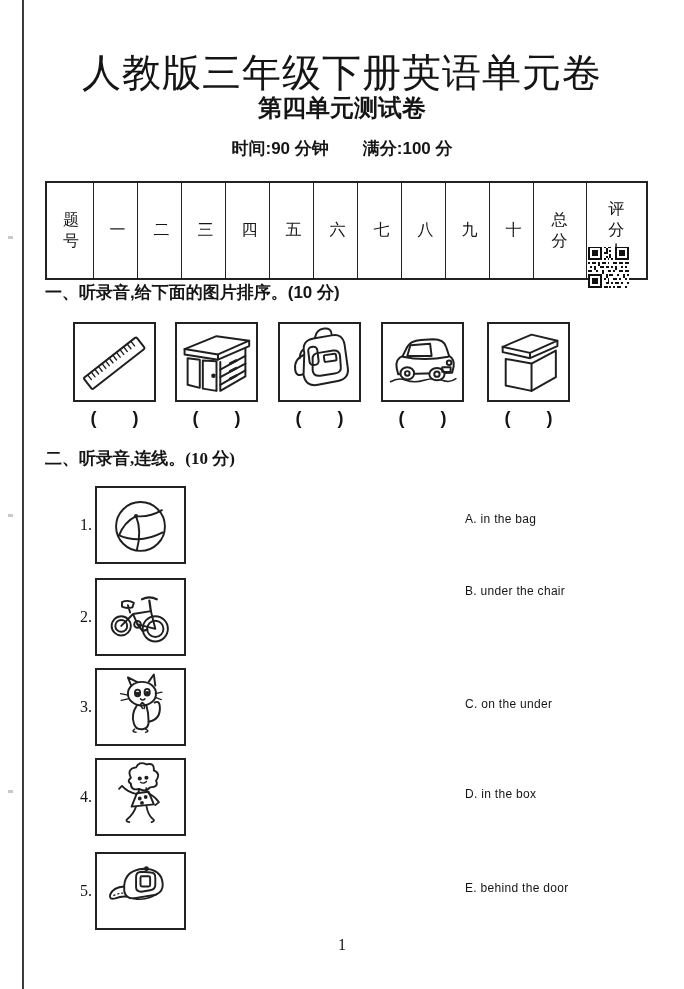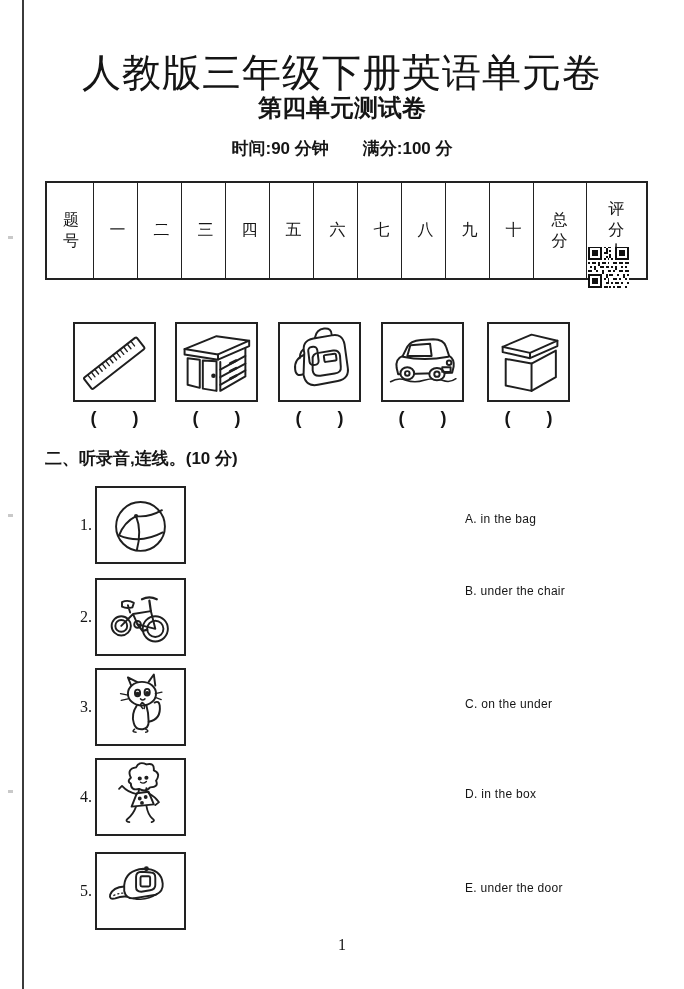--- a/index.html
+++ b/index.html
@@ -17,21 +17,21 @@
   table.score {
     position:absolute; top:181px; left:45px; width:601px;
     border-collapse:collapse; table-layout:fixed;
     font-family:"Liberation Serif", serif; font-size:16px;
     border:2px solid #222;
   }
   table.score td { border:1.5px solid #222; height:25px; text-align:center; vertical-align:middle; padding:16px; }
   .section-title { top:247px; font-size:17px; font-weight:bold; }
   .qr { position:absolute; left:588px; top:245px; width:41px; height:44px; }
   .heading { position:absolute; left:45px; font-size:17px; font-weight:bold; }
-  .h1 { top:281px; } .h2 { top:447px; }
+  .h1 { top:281px; } .h2 { top:447px;font-family:Liberation Serif, serif; }
   .img-box { position:absolute; top:322px; width:83px; height:80px; border:2px solid #222; background:#fff; }
   .img-box svg, .match-box svg { width:100%; height:100%; display:block; }
   .paren { position:absolute; top:406px; width:83px; text-align:center; font-size:18px; font-weight:bold; white-space:pre; }
   .match-box { position:absolute; left:95px; width:91px; height:78px; border:2px solid #222; background:#fff; }
   .match-num { position:absolute; left:66px; width:26px; text-align:right; font-family:"Liberation Serif", serif; font-size:16px; }
   .match-opt { position:absolute; left:465px; font-size:12px; letter-spacing:0.3px; }
   .page-num { top:936px; font-family:"Liberation Serif", serif; font-size:16px; }
   svg.art { fill:none; stroke:#1f1f1f; stroke-width:2.6; stroke-linecap:round; stroke-linejoin:round; }
 </style>
 </head>
@@ -99,20 +99,21 @@
                M0 8h1v1h-1zM2 8h2v1h-2zM5 8h1v2h-1zM7 8h2v1h-2zM10 8h1v1h-1zM13 8h2v1h-2zM16 8h2v1h-2zM19 8h2v1h-2z
                M1 10h1v1h-1zM3 10h1v2h-1zM6 10h2v1h-2zM9 10h2v1h-2zM12 10h1v1h-1zM14 10h1v2h-1zM17 10h1v1h-1zM19 10h1v1h-1z
                M0 12h2v1h-2zM4 12h1v1h-1zM7 12h1v2h-1zM10 12h2v1h-2zM13 12h1v1h-1zM16 12h2v1h-2zM19 12h2v1h-2z
                M9 14h1v2h-1zM11 14h2v1h-2zM15 14h1v1h-1zM18 14h1v2h-1zM20 14h1v1h-1z
                M8 16h1v1h-1zM10 16h1v2h-1zM13 16h2v1h-2zM16 16h1v1h-1zM19 16h1v1h-1z
                M9 18h2v1h-2zM12 18h1v1h-1zM14 18h2v1h-2zM17 18h1v1h-1zM20 18h1v1h-1z
                M8 20h2v1h-2zM11 20h1v1h-1zM13 20h1v1h-1zM15 20h2v1h-2zM19 20h1v1h-1z"></path>
     </g>
   </svg>
 
+  <div class="heading h1">一、听录音,给下面的图片排序。(10 分)</div>
 
   <div class="img-box" style="left:73px">
     <svg class="art" viewBox="0 0 100 100">
       <g transform="rotate(-38 50 52)">
         <rect x="6" y="42" width="88" height="19" rx="2"></rect>
         <path stroke-width="1.8" d="M13 42v8M19 42v8M25 42v8M31 42v8M37 42v8M43 42v8M49 42v8M55 42v8M61 42v8M67 42v8M73 42v8M79 42v8M85 42v8"></path>
       </g>
     </svg>
   </div>
   <div class="img-box" style="left:175px">
@@ -240,16 +241,16 @@
     <svg class="art" viewBox="0 0 100 100">
       <path d="M28 44 Q13 45 9 55 Q7 62 16 60 Q25 56 35 58" fill="#fff"></path>
       <path d="M14 56 Q24 51 33 54" stroke-width="1.8" stroke-dasharray="1.5 4"></path>
       <path d="M28 42 Q30 22 54 20 Q78 20 80 40 Q81 50 71 55 L40 60 Q30 60 28 50 Z" fill="#fff"></path>
       <circle cx="58" cy="20" r="2"></circle>
       <path d="M44 31 Q44 24 52 24 L64 25 Q70 25 70 32 L70 42 Q70 48 63 49 L51 51 Q44 51 44 45 Z"></path>
       <rect x="50" y="30" width="13" height="14" rx="2"></rect>
       <path d="M40 60 Q58 64 72 54" stroke-width="2.2"></path>
     </svg>
   </div>
-  <div class="match-opt" style="top:881px">E. under the door</div>
+  <div class="match-opt" style="top:881px">E. behind the door</div>
 
   <div class="centered page-num">1</div>
 </div>
 
 </body></html>

